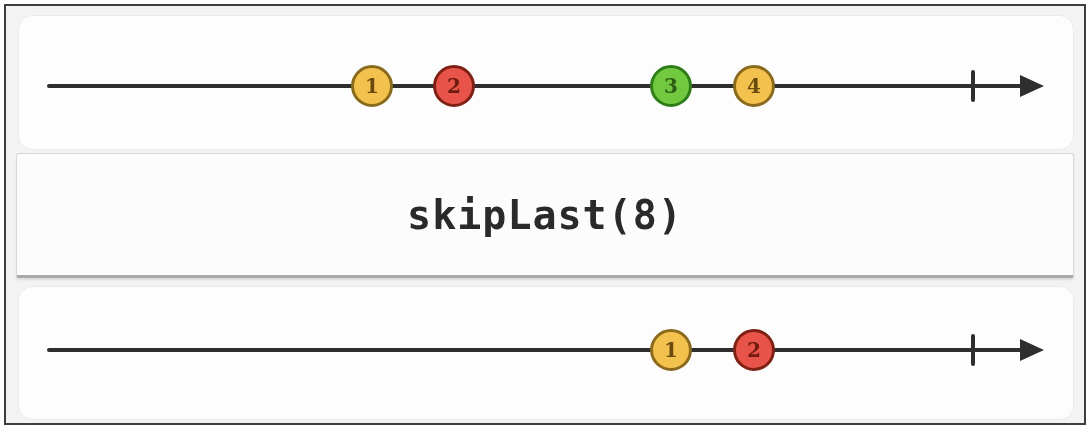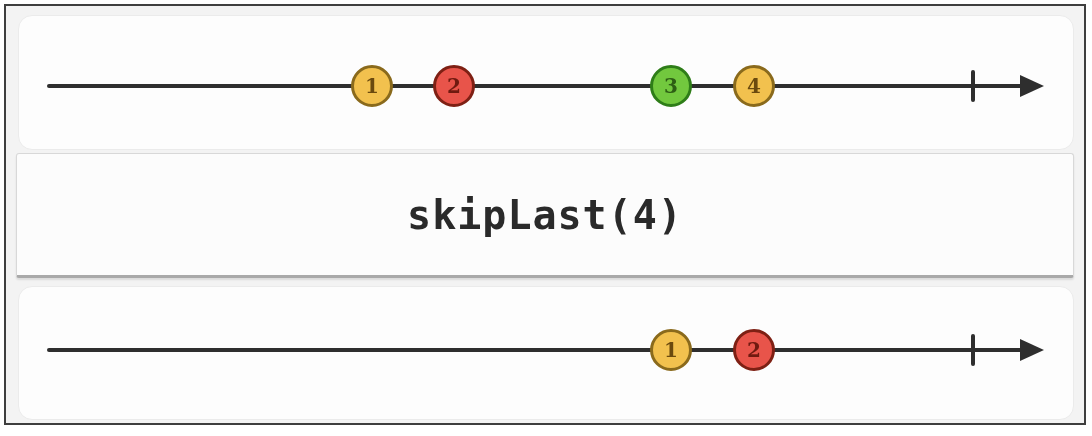--- a/index.html
+++ b/index.html
@@ -91,21 +91,21 @@
 </style>
 </head>
 <body>
 
 <div class="wrapper">
   <div class="frame"></div>
 
   <div class="panel top-panel"></div>
 
   <div class="operator-box">
-    <span class="operator-label">skipLast(4)</span>
+    <span class="operator-label">skipLast(8)</span>
   </div>
 
   <div class="panel bottom-panel"></div>
 
   <div class="timeline-layer" id="source-timeline">
       <div class="tl-line" style="left: 47px; top: 84px; width: 977px; background: rgb(46, 46, 46);"></div>
       <div class="tl-tick" style="left: 973px; top: 86px; background: rgb(46, 46, 46);"></div>
       <div class="tl-arrow" style="left: 1020px; top: 86px; border-left: 24px solid rgb(46, 46, 46);"></div>
       <div class="marble" style="left: 372px; top: 86px; background: rgb(242, 193, 78); border-color: rgb(138, 106, 28); color: rgb(107, 74, 14);">1</div>
       <div class="marble" style="left: 454px; top: 86px; background: rgb(232, 84, 74); border-color: rgb(126, 32, 20); color: rgb(112, 26, 16);">2</div>

